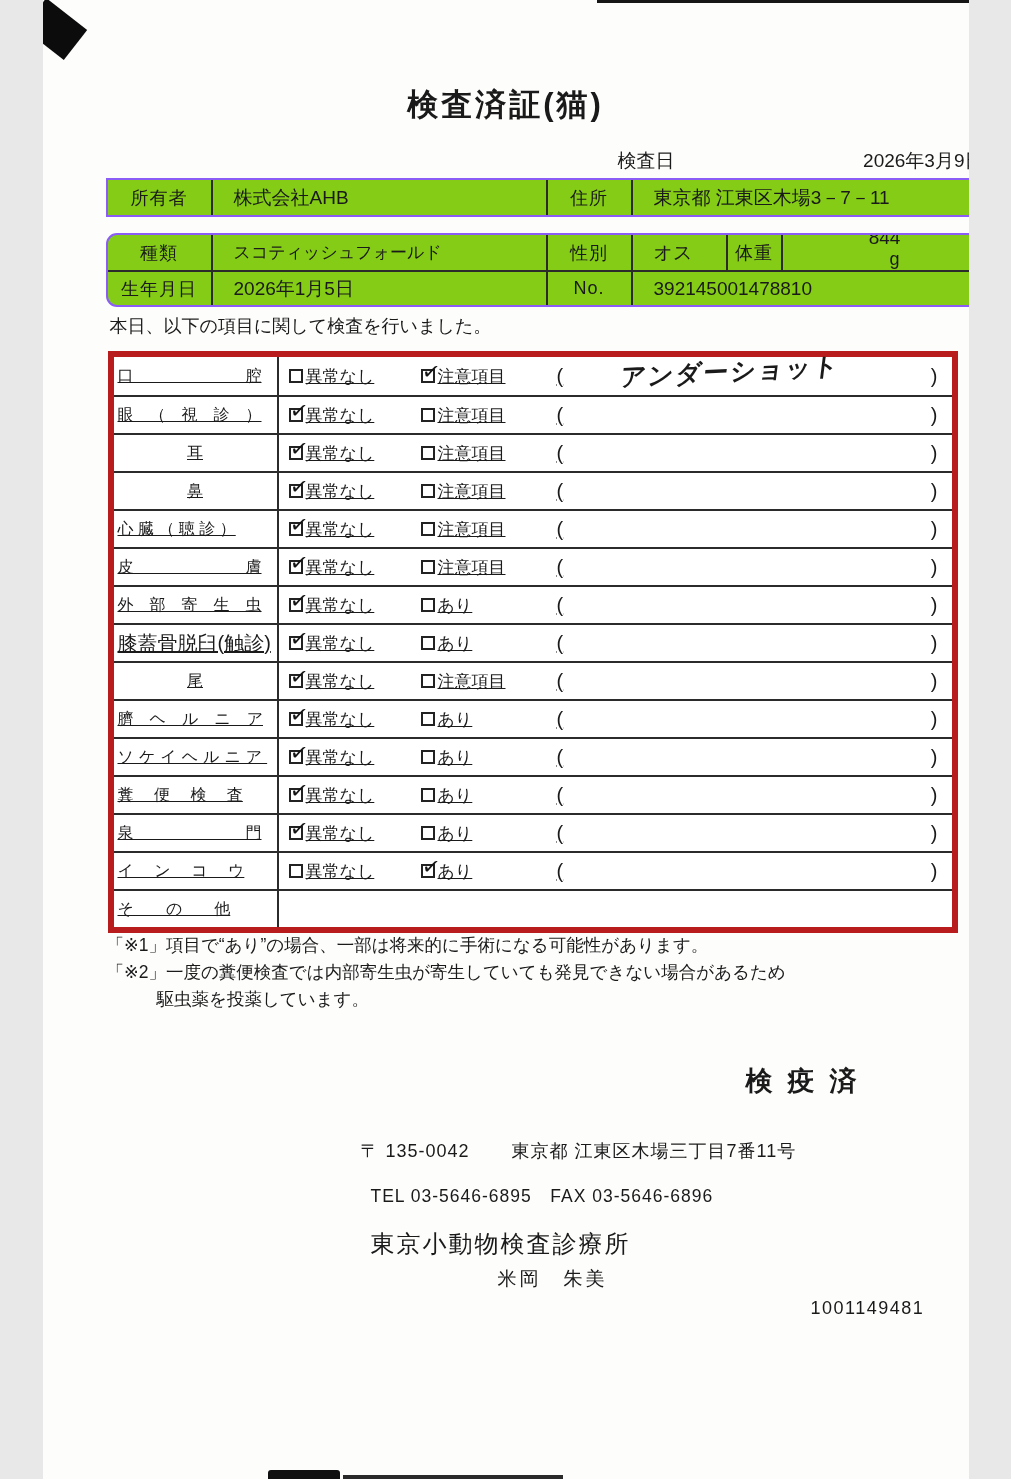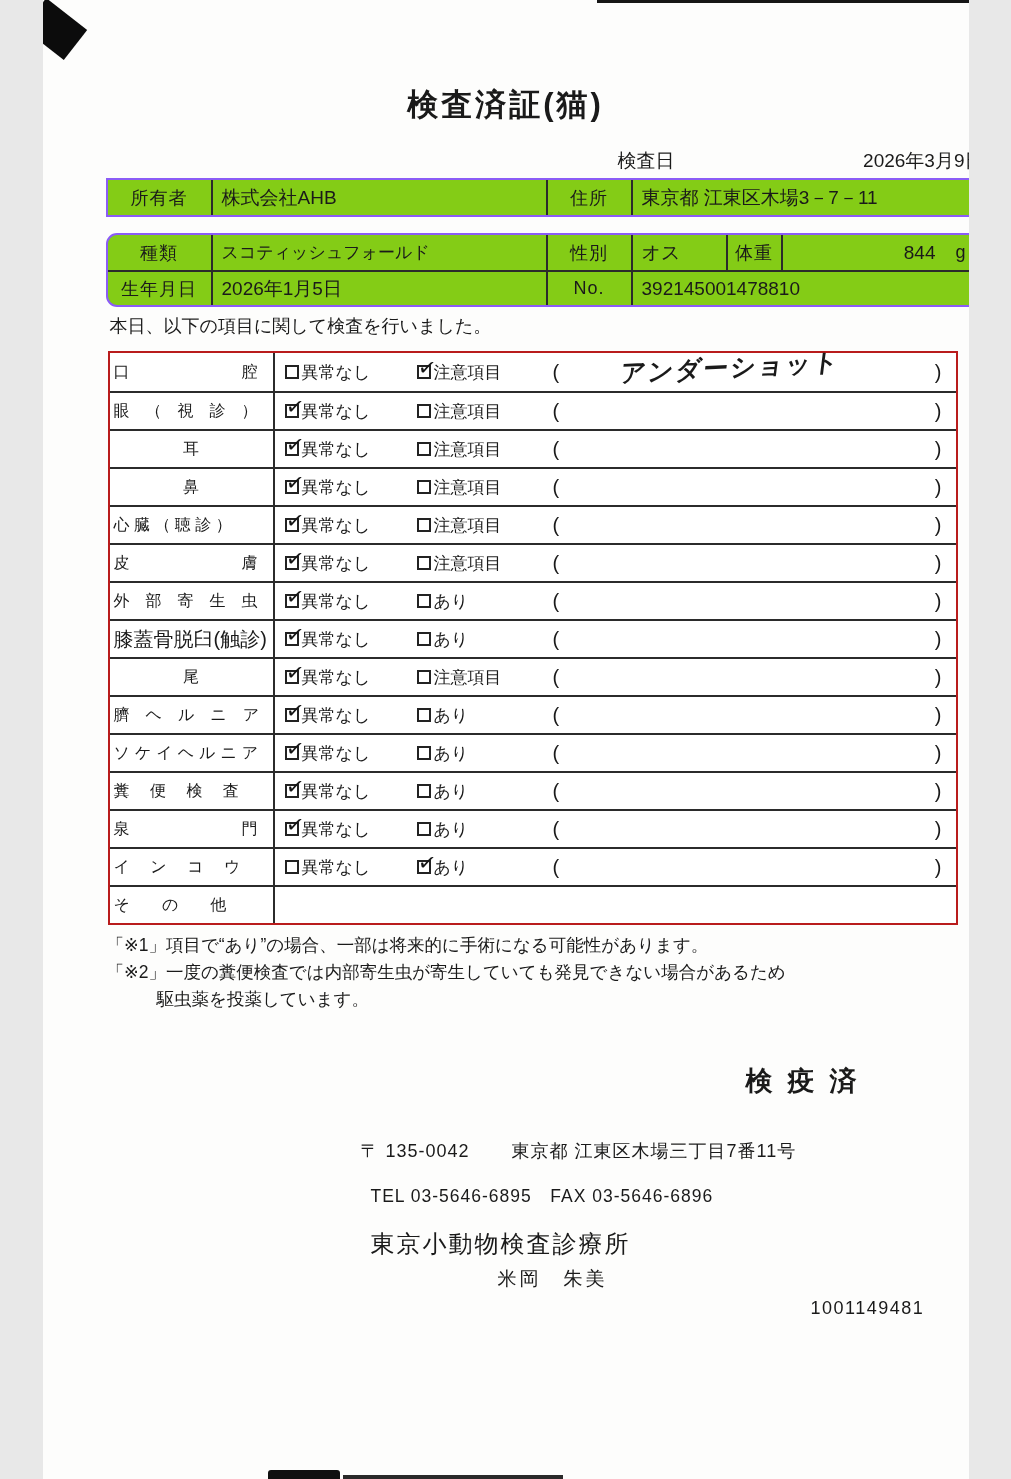--- a/index.html
+++ b/index.html
@@ -20,28 +20,28 @@
   .date-row{position:absolute;top:148px;left:65px;width:880px;height:24px;}
   .date-label{position:absolute;left:510px;top:0;font-size:19px;}
   .date-value{position:absolute;right:4px;top:0;font-size:19px;}
 
   .tbl{position:absolute;left:63px;width:880px;border:2px solid #8b5cf6;box-sizing:border-box;background:#84cc16;}
   .trow{display:flex;height:35px;box-sizing:border-box;}
   .trow + .trow{border-top:2px solid #2b2b2b;}
   .cell{display:flex;align-items:center;box-sizing:border-box;border-right:2px solid #2b2b2b;overflow:hidden;}
   .cell:last-child{border-right:none;}
   .lbl{justify-content:center;font-size:18px;letter-spacing:1px;}
-  .val{padding-left:9px;font-size:19px;}
+  .val{padding-left:21px;font-size:19px;}
   .w105{width:105px}.w335{width:335px}.w85{width:85px}.w95{width:95px}.w55{width:55px}.fx{flex:1}
-  .weight-val{justify-content:flex-end;padding-right:18px;}
+  .weight-val{justify-content:flex-end;padding-right:18px;flex-direction:column;}
   .weight-unit{margin-left:20px;font-size:18px;}
 
   .intro{position:absolute;top:314px;left:67px;font-size:18px;}
 
-  .checklist{position:absolute;top:351px;left:65px;width:850px;border:2px solid #b91c1c;box-sizing:border-box;background:#fff;}
+  .checklist{position:absolute;top:351px;left:65px;width:850px;border:6px solid #b91c1c;box-sizing:border-box;background:#fff;text-decoration:underline;}
   .cl-row{position:relative;display:flex;align-items:center;height:38px;box-sizing:border-box;}
   .cl-row + .cl-row{border-top:2px solid #2b2b2b;}
   .cl-item{width:165px;height:100%;border-right:2px solid #2b2b2b;box-sizing:border-box;
     display:flex;align-items:center;padding:0 3px 0 4px;font-size:16px;white-space:pre;}
   .cl-item.c{justify-content:center;padding:0;}
   .cl-item.s{font-size:20px;text-align:center;}
   .cl-item.w{letter-spacing:5px;}
   .cl-opts{width:270px;display:flex;align-items:center;padding-left:10px;box-sizing:border-box;}
   .opt{display:inline-flex;align-items:center;width:132px;}
   .opt.opt2{width:auto;}

